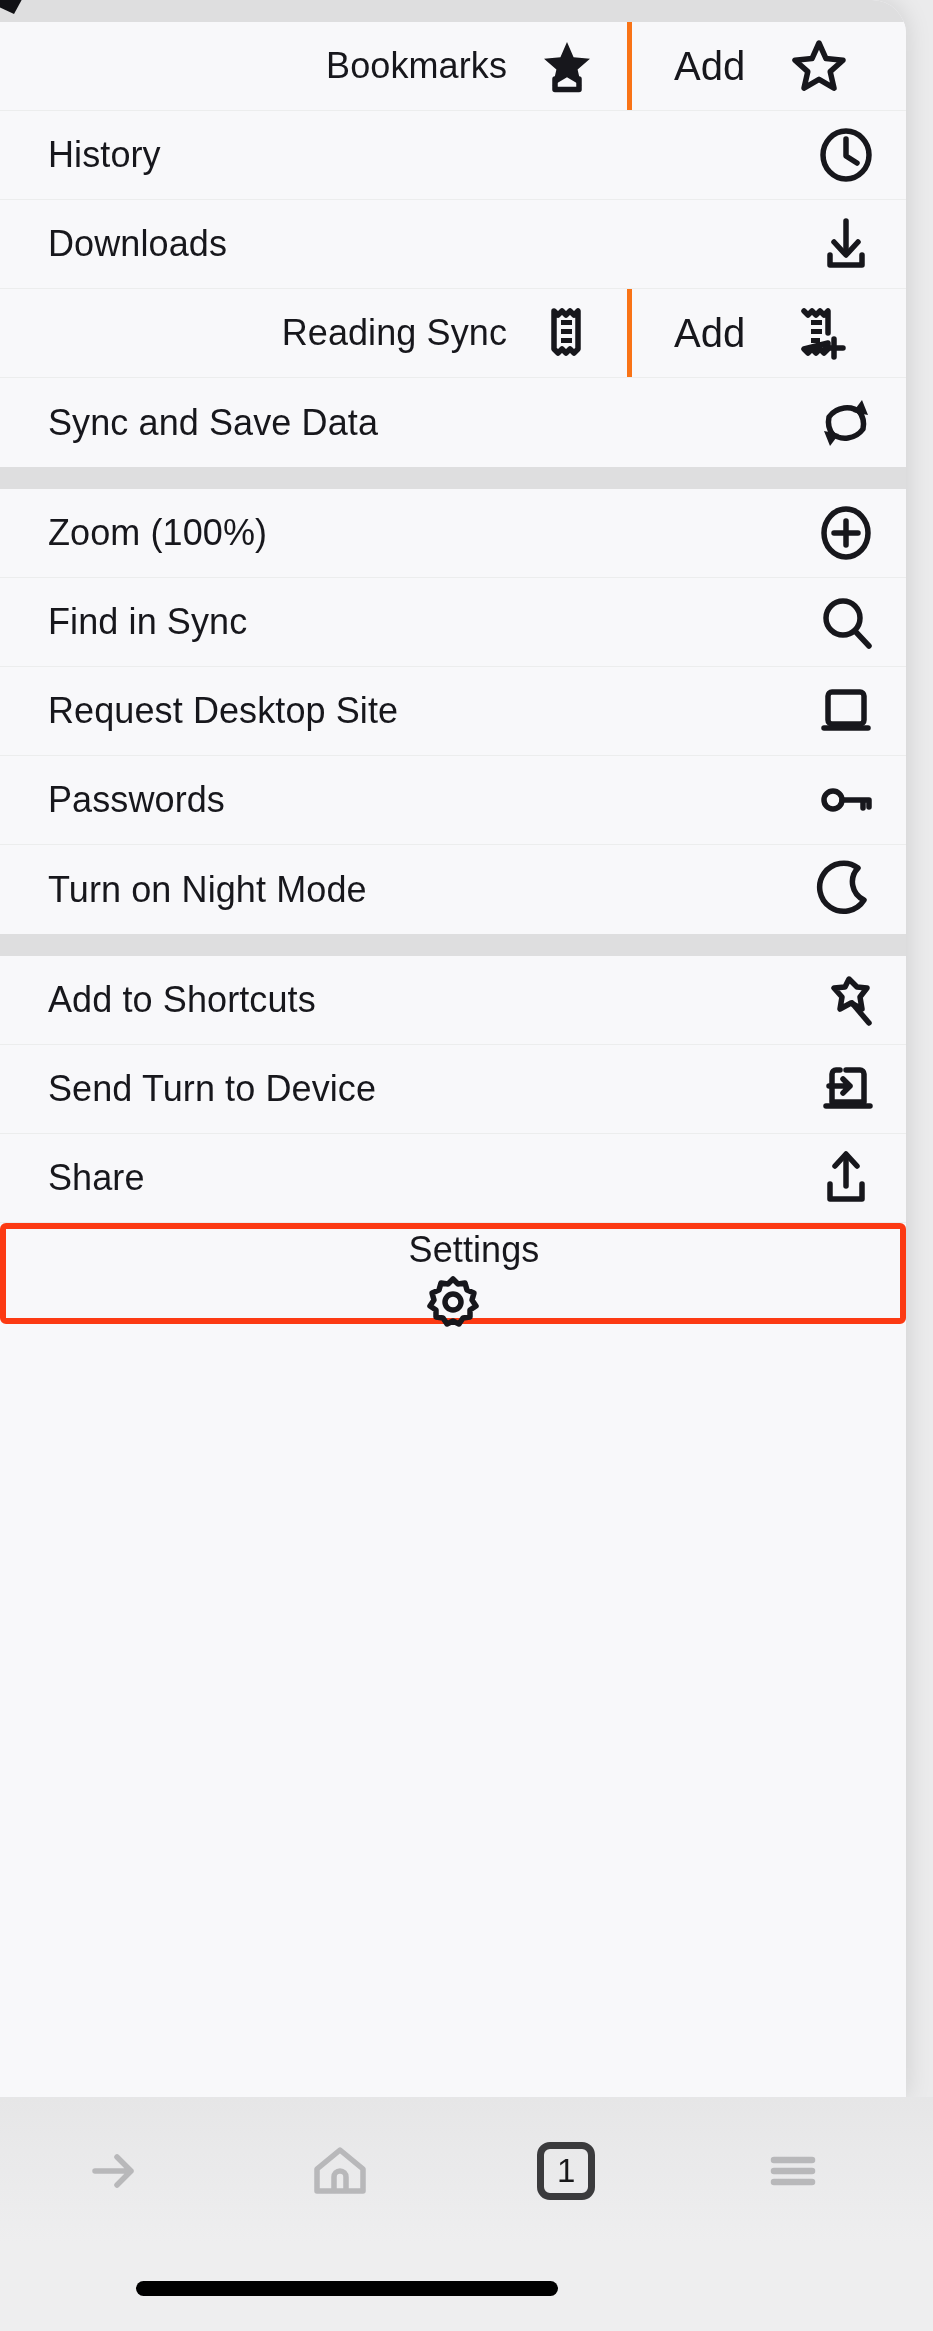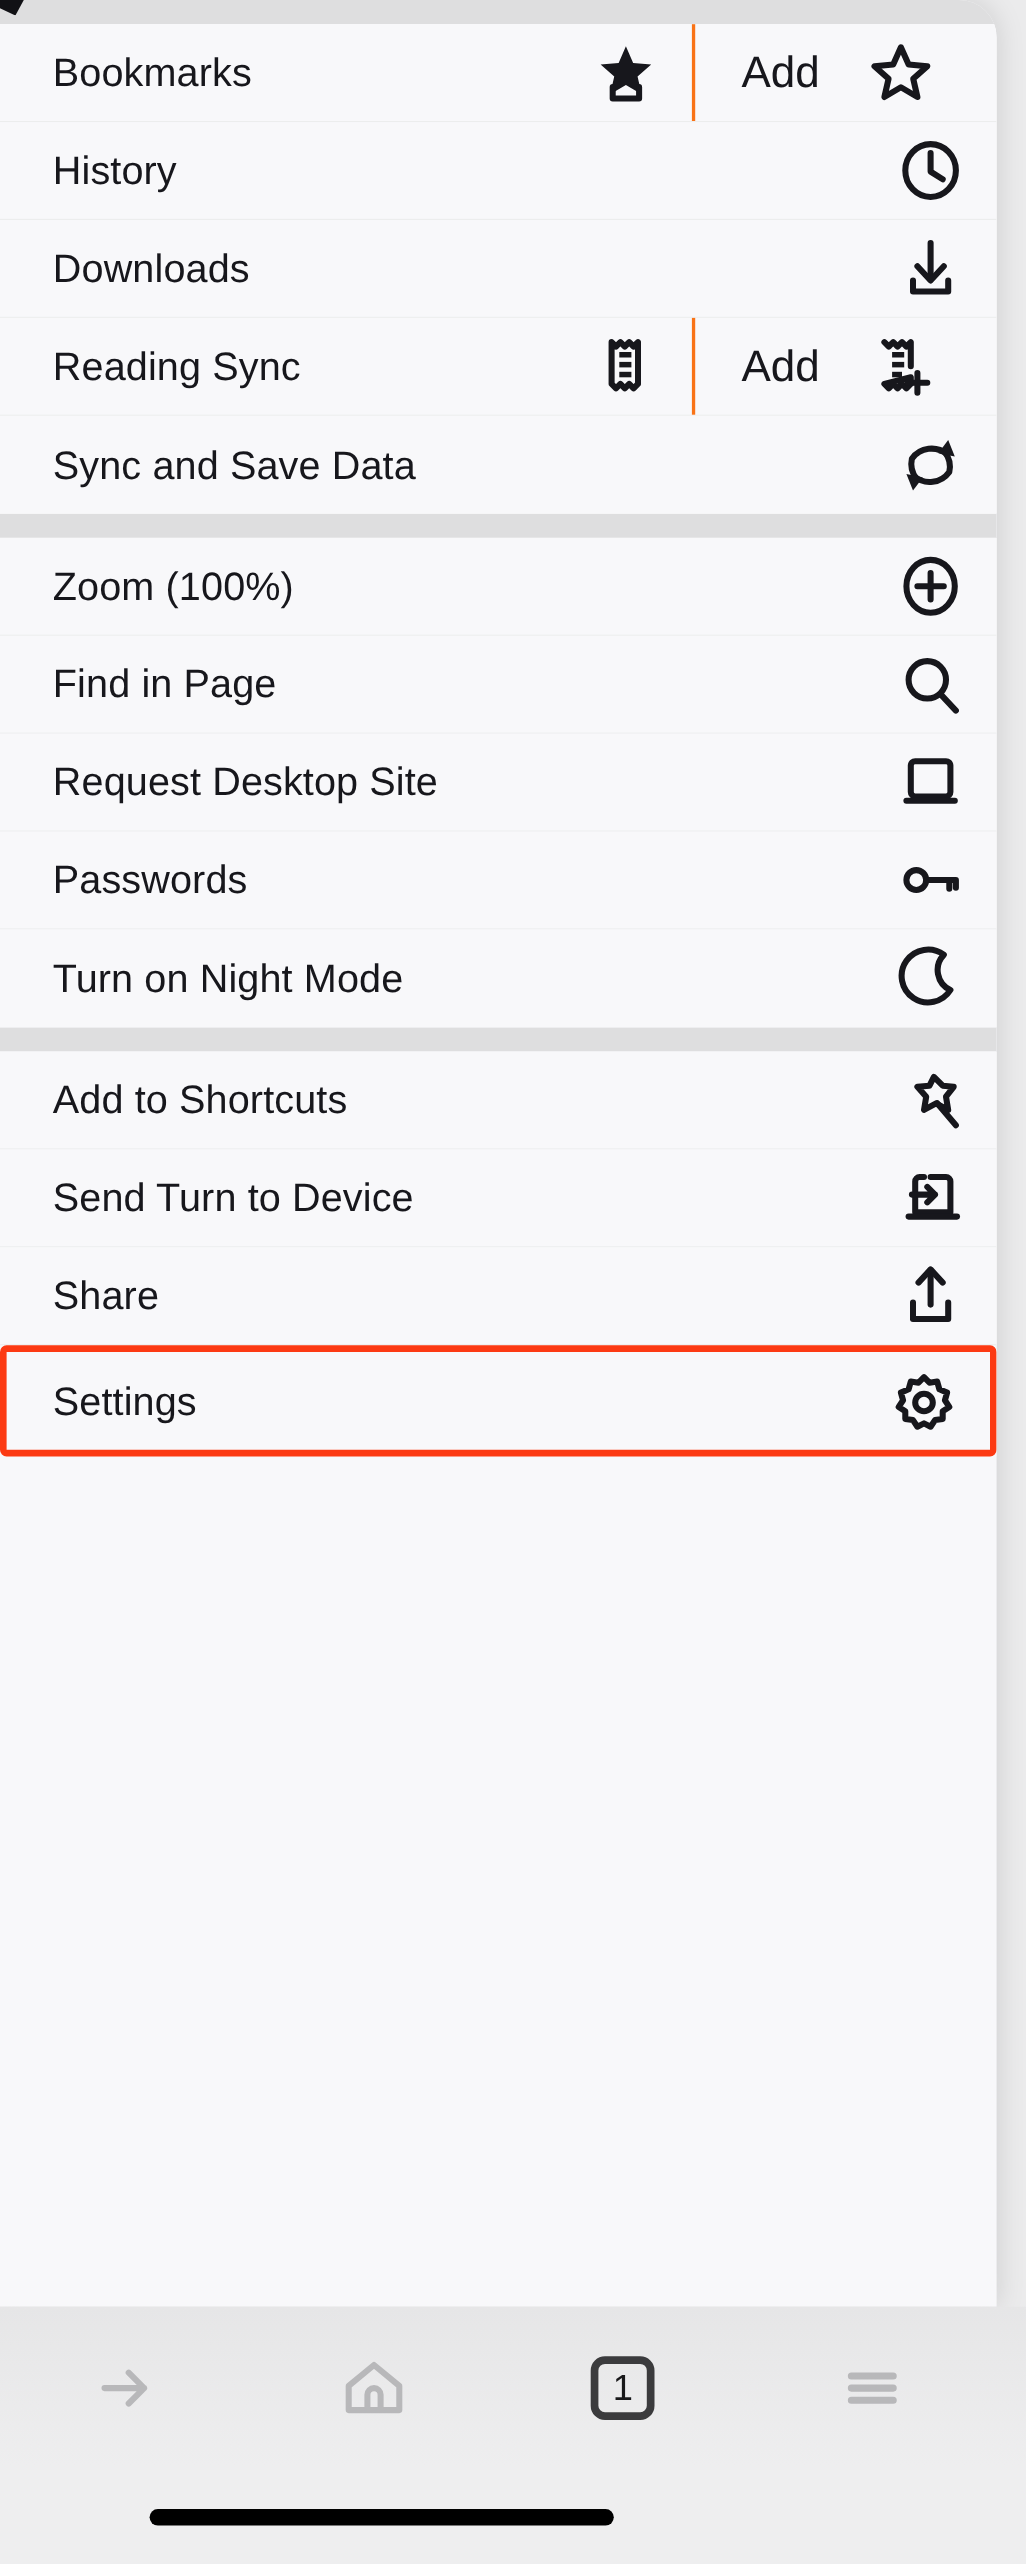--- a/index.html
+++ b/index.html
@@ -92,21 +92,22 @@
     justify-content: center;
     flex: none;
   }
 
   
   .row.split .primary {
     flex: 1;
     display: flex;
     align-items: center;
     height: 100%;
-    border-right: 3px solid #f97316;
+    border-right: 5px solid #f97316;
+    text-align: right;
   }
   .row.split .secondary {
     width: 274px;
     flex: none;
     display: flex;
     align-items: center;
     justify-content: flex-start;
     height: 100%;
   }
   .row.split .secondary .sec-label {
@@ -123,20 +124,21 @@
     height: 22px;
     background: #dededf;
   }
 
   
   .row.highlighted {
     border: 6px solid #fc3a13;
     border-radius: 6px;
     height: 101px;
     border-bottom: 6px solid #fc3a13;
+    flex-direction: column;
   }
   .row.highlighted .label { padding-left: 42px; }
 
   svg { display: block; }
   .ic { stroke: #17171c; fill: none; stroke-width: 5.5; stroke-linecap: round; stroke-linejoin: round; }
   .ic-fill { fill: #17171c; stroke: none; }
 
   
   #bottom-toolbar {
     position: absolute;
@@ -283,21 +285,21 @@
         <span class="label">Zoom (100%)</span>
         <span class="icon-slot">
           <svg width="60" height="60" viewBox="0 0 60 60">
             <ellipse class="ic" cx="30" cy="30" rx="22" ry="24" stroke-width="5"></ellipse>
             <path class="ic" d="M30 18 L30 42 M18 30 L42 30" stroke-width="5.5"></path>
           </svg>
         </span>
       </div>
 
       <div class="row">
-        <span class="label">Find in Page</span>
+        <span class="label">Find in Sync</span>
         <span class="icon-slot">
           <svg width="60" height="60" viewBox="0 0 60 60">
             <circle class="ic" cx="27" cy="26" r="17" stroke-width="5"></circle>
             <path class="ic" d="M39 39 L53 54" stroke-width="5"></path>
           </svg>
         </span>
       </div>
 
       <div class="row">
         <span class="label">Request Desktop Site</span>

